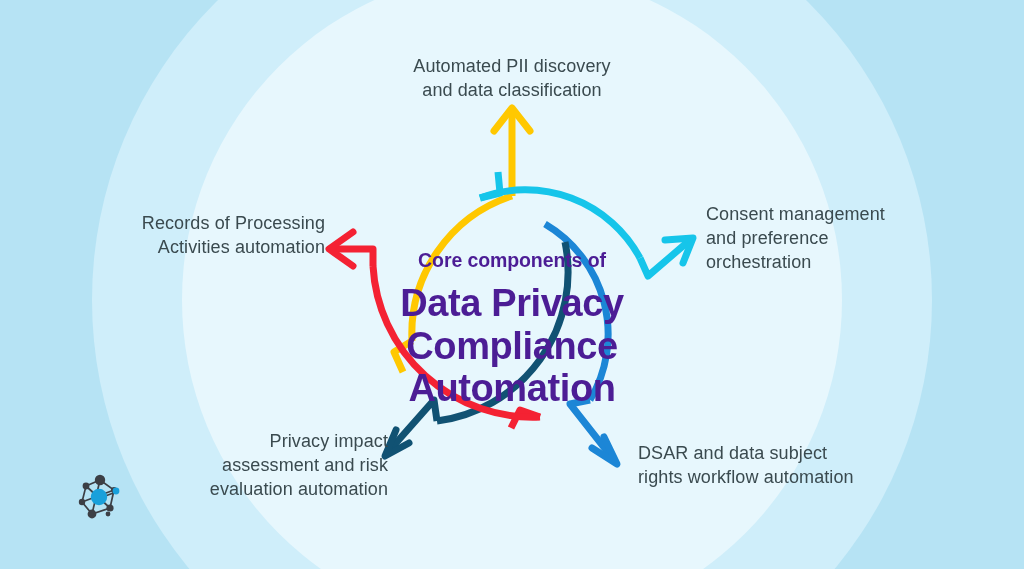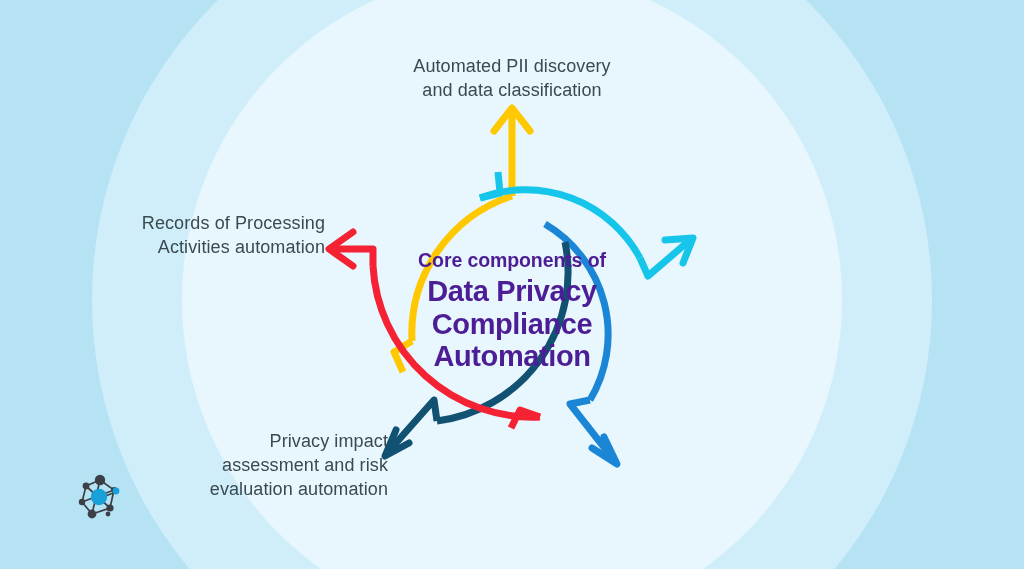--- a/index.html
+++ b/index.html
@@ -54,25 +54,25 @@
     text-align: center;
     color: #4c1d95;
   }
   .center-kicker {
     font-size: 19.5px;
     font-weight: bold;
     letter-spacing: -0.1px;
     line-height: 1.2;
   }
   .center-title {
-    font-size: 29px;
+    font-size: 38px;
     font-weight: bold;
     line-height: 1.12;
     letter-spacing: -0.4px;
-    margin-top: 3px;
+    margin-top: 10px;
     white-space: pre-line;
   }
   .logo {
     position: absolute;
     left: 70px;
     top: 468px;
     width: 60px;
     height: 60px;
   }
 </style>
@@ -121,20 +121,25 @@
         <path d="M 540 417 A 160 160 0 0 1 373 266" stroke="#f42233" stroke-width="7"></path>
         <path d="M 373 266 L 373 249 L 332 249" stroke="#f42233" stroke-width="7" stroke-linejoin="round"></path>
         <path d="M 353 232 L 329 249 L 353 266" stroke="#f42233" stroke-width="7" stroke-linejoin="round" stroke-linecap="round"></path>
       </g>
 
     </g>
   </svg>
 
   <div class="label label-top">Automated PII discovery
 and data classification</div>
+  <div class="label label-tr">Consent management
+and preference
+orchestration</div>
+  <div class="label label-br">DSAR and data subject
+rights workflow automation</div>
   <div class="label label-bl">Privacy impact
 assessment and risk
 evaluation automation</div>
   <div class="label label-tl">Records of Processing
 Activities automation</div>
 
   <div class="center-block">
     <div class="center-kicker">Core components of</div>
     <div class="center-title">Data Privacy
 Compliance

